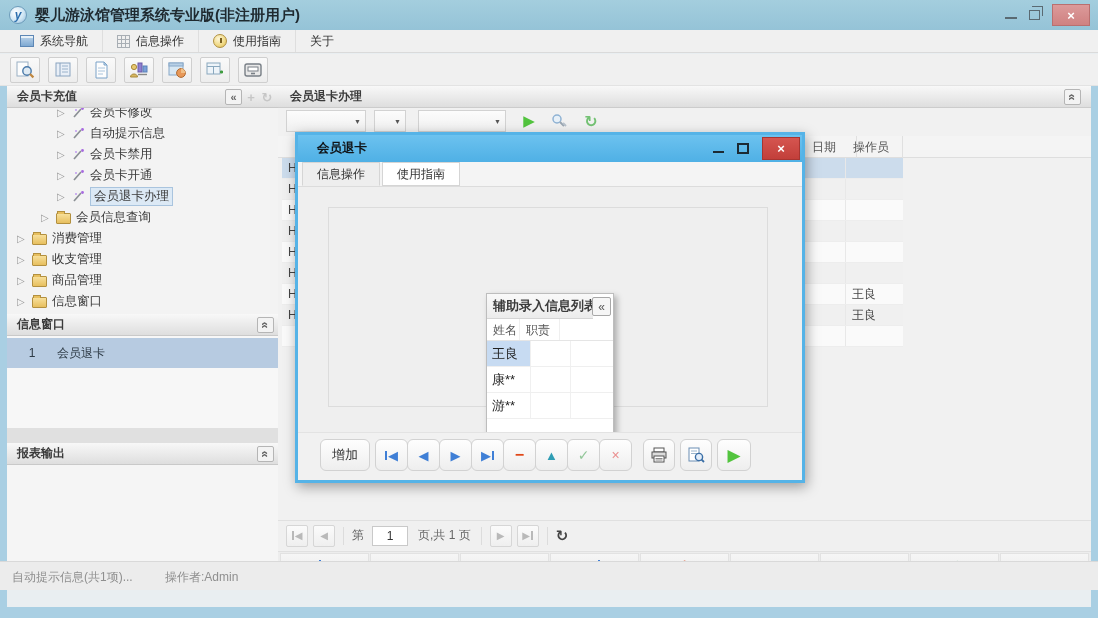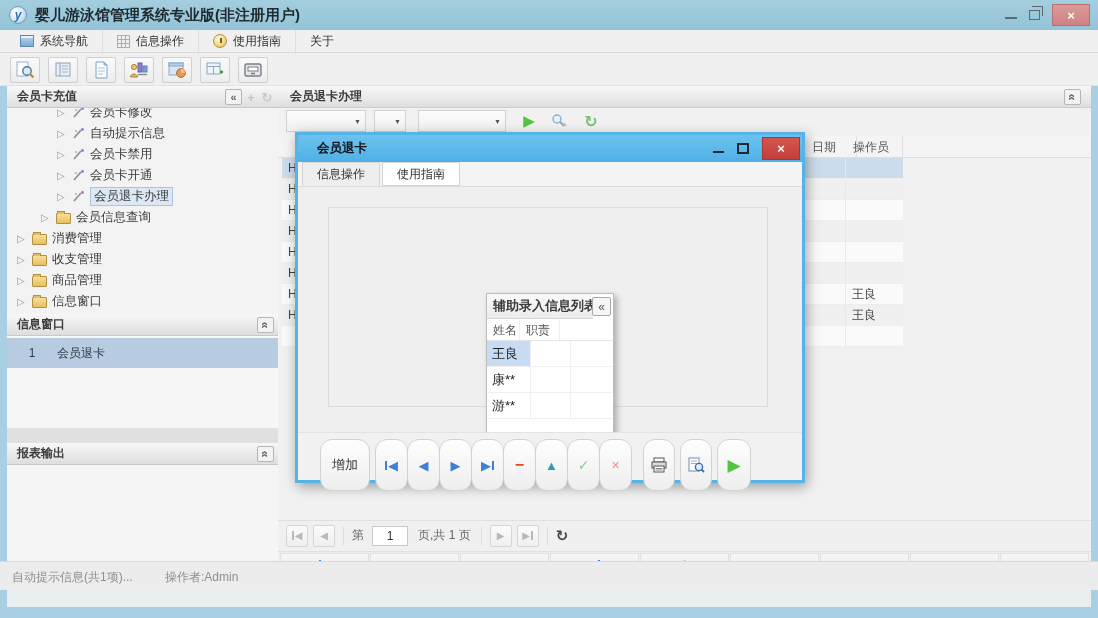--- a/index.html
+++ b/index.html
@@ -145,21 +145,21 @@
     border-radius:2px; background:#f6f6f6; color:#555; font-size:12px; display:flex; align-items:center; justify-content:center; }
   .popup-cols { height:22px; display:flex; border-bottom:1px solid #e5e5e5; color:#555; }
   .pcol { line-height:22px; padding-left:6px; border-right:1px solid #efefef; }
   .pcol-name { width:33px; } .pcol-duty { width:40px; }
   .prow { height:26px; display:flex; border-bottom:1px solid #efefef; font-size:13px; color:#222; }
   .pcell { line-height:25px; padding-left:5px; }
   .pc-name { width:44px; border-right:1px solid #f0f0f0; } .pc-duty { width:40px; border-right:1px solid #f0f0f0; }
   .pc-name.selected { background:#c7dbf2; }
   .dlg-bottom { position:absolute; left:0; bottom:0; width:504px; height:48px; background:#f1f1f1;
     border-top:1px solid #e3e3e3; }
-  .db-btn { position:absolute; top:6px; height:52px; border:1px solid #d2d2d2; border-radius:12px;
+  .db-btn { position:absolute; top:6px; height:32px; border:1px solid #d2d2d2; border-radius:6px;
     background:linear-gradient(#fefefe,#eeeeee); display:flex; align-items:center; justify-content:center; font-size:13px; color:#333; }
 
   .blue { color:#3f7fd6; } .teal { color:#2f9db4; } .green-ck { color:#93c79a; }
   .red-x { color:#ea8f8f; } .orange { color:#dd6f4c; font-weight:bold; } .red-minus { color:#e04818; font-weight:bold; }
   .play-green { color:#52c43e; }
   svg { display:block; }
 </style>
 </head>
 <body>
 

